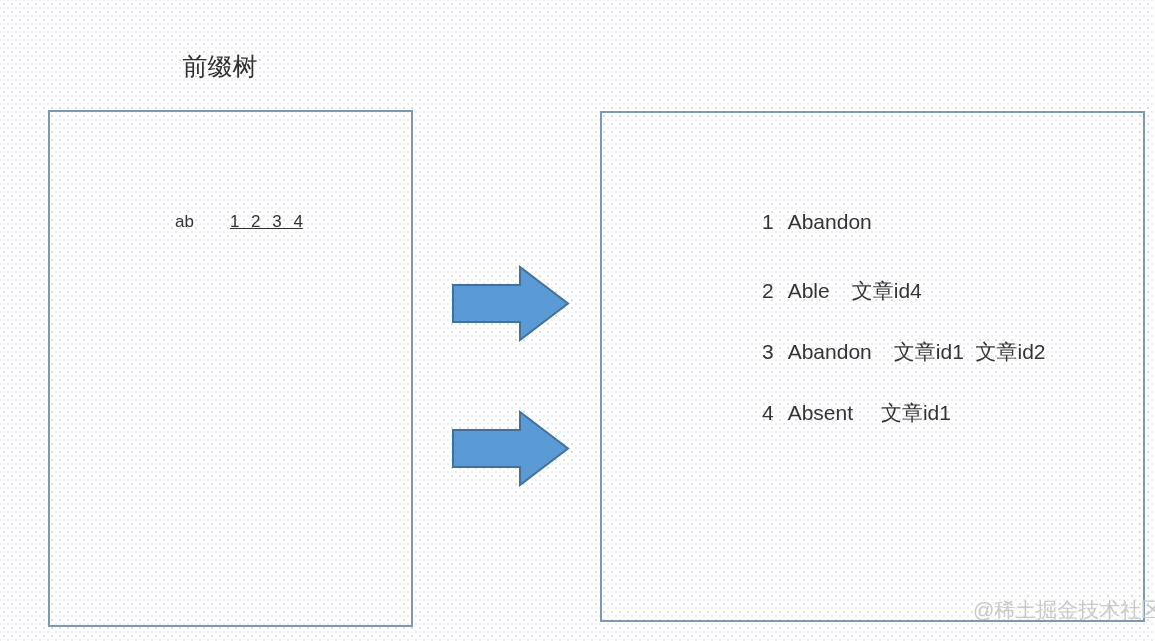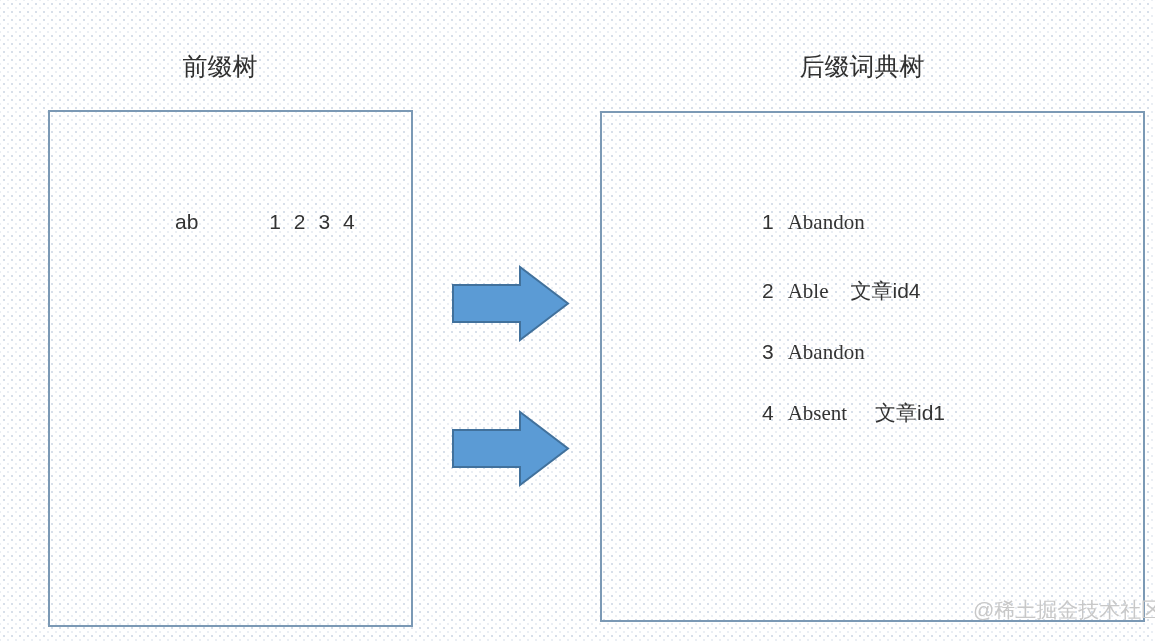--- a/index.html
+++ b/index.html
@@ -43,42 +43,42 @@
   }
   .box-left  { left: 48px;  top: 110px; width: 365px; height: 517px; }
   .box-right { left: 600px; top: 111px; width: 545px; height: 511px; }
 
   .prefix-row {
     position: absolute;
     left: 175px;
     top: 206px;
     display: flex;
     align-items: center;
-    gap: 71px;
-    font-size: 21px;
+    gap: 36px;
+    font-size: 17px;
     line-height: 32px;
     white-space: pre;
   }
-  .postings { word-spacing: 7px; }
+  .postings { word-spacing: 7px; text-decoration: underline; }
 
   .dict-list {
     position: absolute;
     left: 762px;
     top: 206px;
   }
   .dict-row {
     display: flex;
     align-items: center;
     font-size: 21px;
     line-height: 32px;
     height: 32px;
     white-space: pre;
   }
   .dict-row .num  { margin-right: 14px; }
-  .dict-row .word { margin-right: 22px; font-family: Liberation Serif, serif; }
+  .dict-row .word { margin-right: 22px; }
   .row-1 { margin-bottom: 37px; }
   .row-2 { margin-bottom: 29px; }
   .row-3 { margin-bottom: 29px; }
 
   .arrow {
     position: absolute;
     width: 118px;
     height: 77px;
   }
   .arrow-top    { left: 452px; top: 265px; }
@@ -94,21 +94,20 @@
     white-space: nowrap;
   }
 </style>
 </head>
 <body>
 
 <div class="canvas">
 
   <div class="diagram-title title-left">前缀树</div>
 
-  <div class="diagram-title title-right">后缀词典树</div>
 
   <div class="tree-box box-left"></div>
 
   <div class="tree-box box-right"></div>
 
   <div class="prefix-row">
     <span class="prefix">ab</span>
     <span class="postings">1 2 3 4</span>
   </div>
 
@@ -118,20 +117,21 @@
       <span class="word">Abandon</span>
     </div>
     <div class="dict-row row-2">
       <span class="num">2</span>
       <span class="word">Able</span>
       <span class="ids">文章id4</span>
     </div>
     <div class="dict-row row-3">
       <span class="num">3</span>
       <span class="word">Abandon</span>
+      <span class="ids">文章id1  文章id2</span>
     </div>
     <div class="dict-row row-4">
       <span class="num">4</span>
       <span class="word">Absent</span>
       <span class="ids"> 文章id1</span>
     </div>
   </div>
 
   <svg class="arrow arrow-top" viewBox="0 0 118 77">
     <polygon points="1,20 68,20 68,2 116,38.5 68,75 68,57 1,57" fill="#5b9bd5" stroke="#41719c" stroke-width="2" stroke-linejoin="miter"></polygon>

